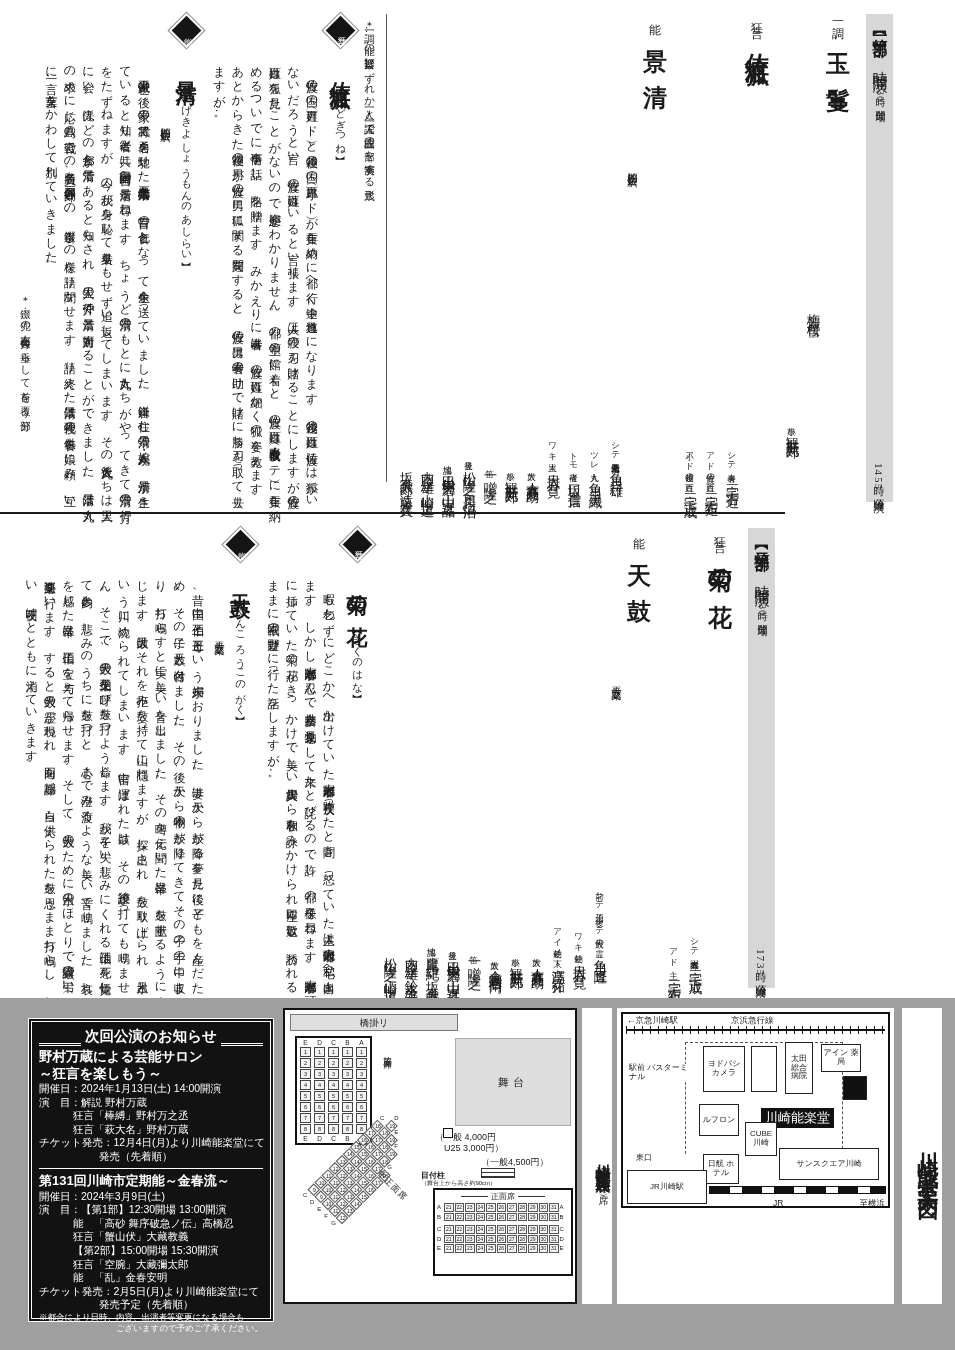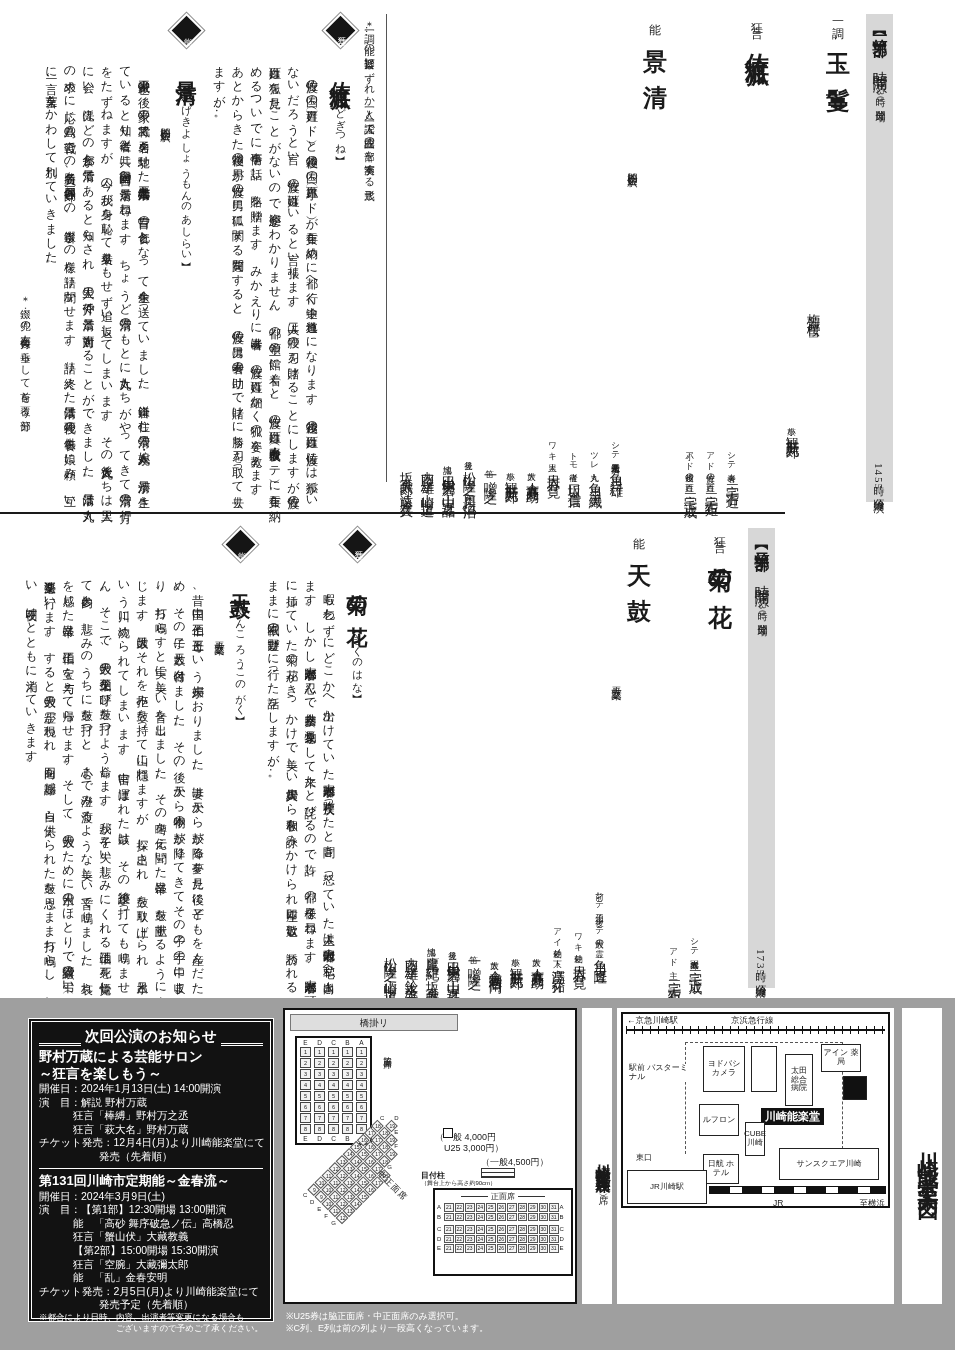--- a/index.html
+++ b/index.html
@@ -128,28 +128,28 @@
               background:repeating-linear-gradient(90deg,#111 0 1.5px,transparent 1.5px 8px); }
   .kyubar { position:absolute; left:3px; right:3px; top:15px; height:2px; background:#111; }
   .route { position:absolute; left:62px; top:28px; width:158px; height:112px;
            border:1.5px dashed #555; border-bottom:none; }
   .mbox { position:absolute; border:1px solid #222; background:#fff; display:flex;
           align-items:center; justify-content:center; text-align:center;
           font-size:8px; line-height:1.1; }
   .b-bus { left:6px; top:50px; width:66px; font-size:8px; border:none; text-align:left; }
   .b-yodo { left:80px; top:32px; width:42px; height:46px; }
   .b-un   { left:128px; top:32px; width:26px; height:46px; }
-  .b-ota  { left:162px; top:40px; width:28px; height:52px; }
+  .b-ota  { left:162px; top:28px; width:28px; height:52px; }
   .b-ain  { left:198px; top:30px; width:40px; height:28px; }
   .b-noh  { left:220px; top:62px; width:24px; height:24px; background:#111; }
   .nohlab { position:absolute; left:138px; top:94px; background:#111; color:#fff;
-            font-size:11px; font-weight:bold; padding:1px 4px;
+            font-size:13px; font-weight:normal; padding:1px 4px;
             font-family:"Liberation Serif", serif; }
   .b-lef  { left:76px; top:90px; width:40px; height:32px; }
-  .b-cube { left:122px; top:108px; width:20px; height:34px; }
+  .b-cube { left:122px; top:108px; width:32px; height:34px; }
   .b-nik  { left:80px; top:140px; width:36px; height:30px; }
   .b-sun  { left:156px; top:134px; width:100px; height:32px; }
   .b-east { left:6px; top:140px; border:none; width:30px; text-align:left; }
   .b-jrst { left:4px; top:156px; width:80px; height:34px; }
   .jrline { position:absolute; left:86px; top:172px; right:2px; height:8px; border:1px solid #111;
             background:repeating-linear-gradient(90deg,#111 0 20px,#fff 20px 32px); }
   .jr-c { position:absolute; left:150px; top:184px; }
   .jr-y { position:absolute; right:3px; top:184px; }
   .access { position:relative; padding:3px 2px 0 2px; }
   .ac1 { font-size:10.5px; font-weight:bold; }
@@ -308,20 +308,21 @@
         <div class="ann-line ind">能　「乱」金春安明</div>
         <div class="ann-line ">チケット発売：2月5日(月)より川崎能楽堂にて</div>
         <div class="ann-line ind2">発売予定（先着順）</div>
         <div class="ann-line s">※都合により日時、内容、出演者等変更になる場合も</div>
         <div class="ann-line s ind3">ございますので予めご了承ください。</div>
       </div>
   </div>
 
   <div class="chartbox">
     <div class="hashi">橋掛リ</div>
+    <div class="stage">舞台</div>
     <div class="sidewrap" id="side-grid">
         <div class="sgcol">
           <div class="sglet">E</div>
           <div class="scell">1</div>
           <div class="scell">2</div>
           <div class="scell">3</div>
           <div class="scell">4</div>
           <div class="scell">5</div>
           <div class="scell">6</div>
           <div class="scell">7</div>
@@ -629,24 +630,20 @@
             <span class="ncin">17</span>
           </span>
           <span class="ncell">
             <span class="ncin">18</span>
           </span>
           <span class="nglet">G</span>
         </div>
       </div>
     <div class="nakalabel">中正面席</div>
   </div>
-  <div class="chart-notes" id="chart-notes">
-      <div class="chart-note-line">※U25券は脇正面席・中正面席のみ選択可。</div>
-      <div class="chart-note-line">※C列、E列は前の列より一段高くなっています。</div>
-    </div>
 
   <div class="vstrip vstrip1">
     <span class="t1">川崎能楽堂座席表</span>
     <span class="t2">（148席）</span>
   </div>
 
   <div class="mappanel">
     <div class="mapdraw">
       <span class="kyu-l">←京急川崎駅</span>
       <span class="kyu-c">京浜急行線</span>

